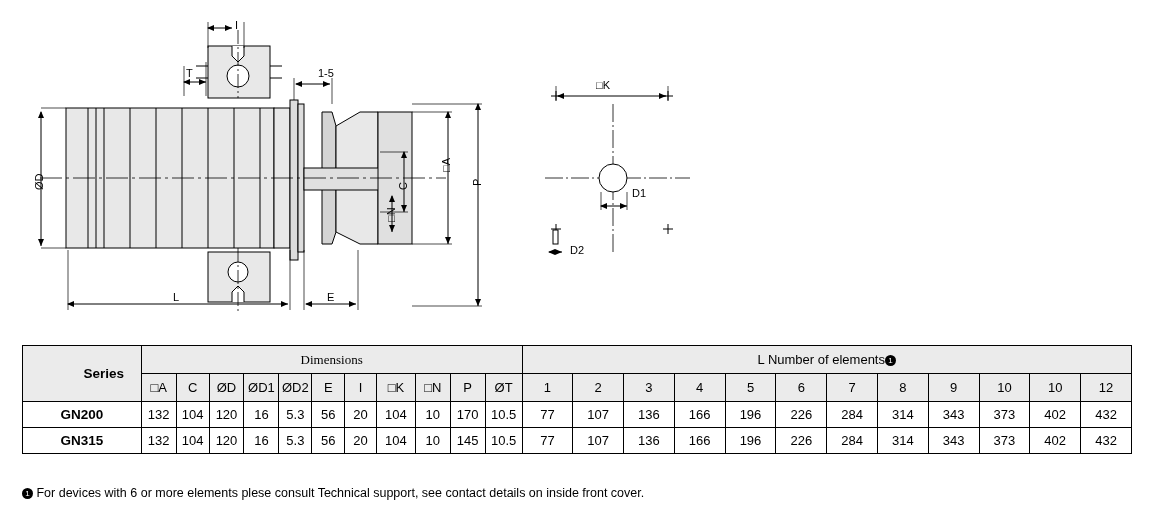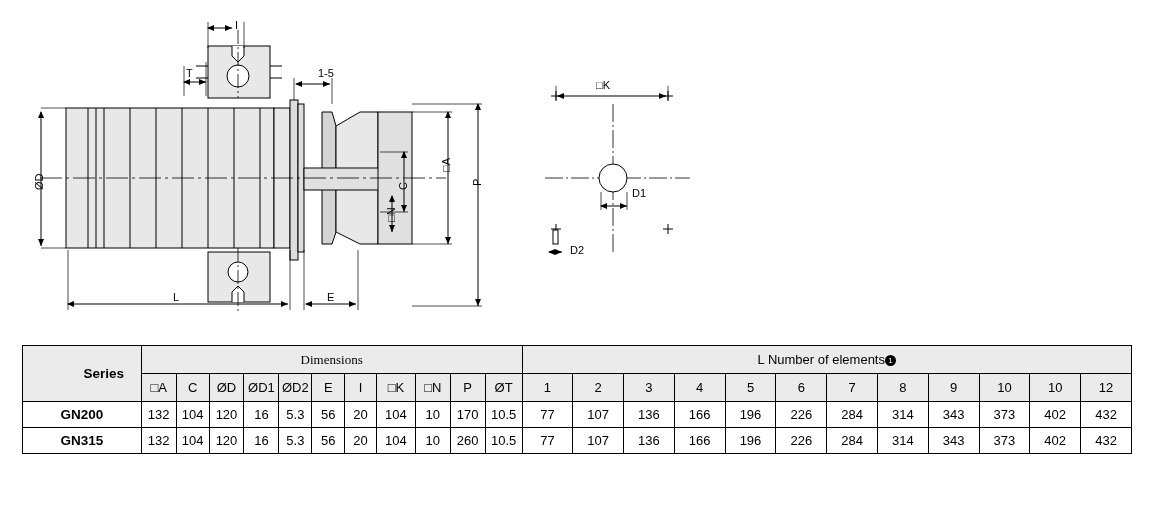--- a/index.html
+++ b/index.html
@@ -240,33 +240,37 @@
           <td class="series-cell">GN315</td>
           <td>132</td>
           <td>104</td>
           <td>120</td>
           <td>16</td>
           <td>5.3</td>
           <td>56</td>
           <td>20</td>
           <td>104</td>
           <td>10</td>
-          <td>260</td>
+          <td>145</td>
           <td>10.5</td>
           <td>77</td>
           <td>107</td>
           <td>136</td>
           <td>166</td>
           <td>196</td>
           <td>226</td>
           <td>284</td>
           <td>314</td>
           <td>343</td>
           <td>373</td>
           <td>402</td>
           <td>432</td>
         </tr>
       </tbody>
     </table>
   </div>
 
+  <div class="note">
+    <span class="circ1">1</span>
+    <span>For devices with 6 or more elements plese consult Technical support, see contact details on inside front cover.</span>
+  </div>
 
 </div>
 
 </body></html>

